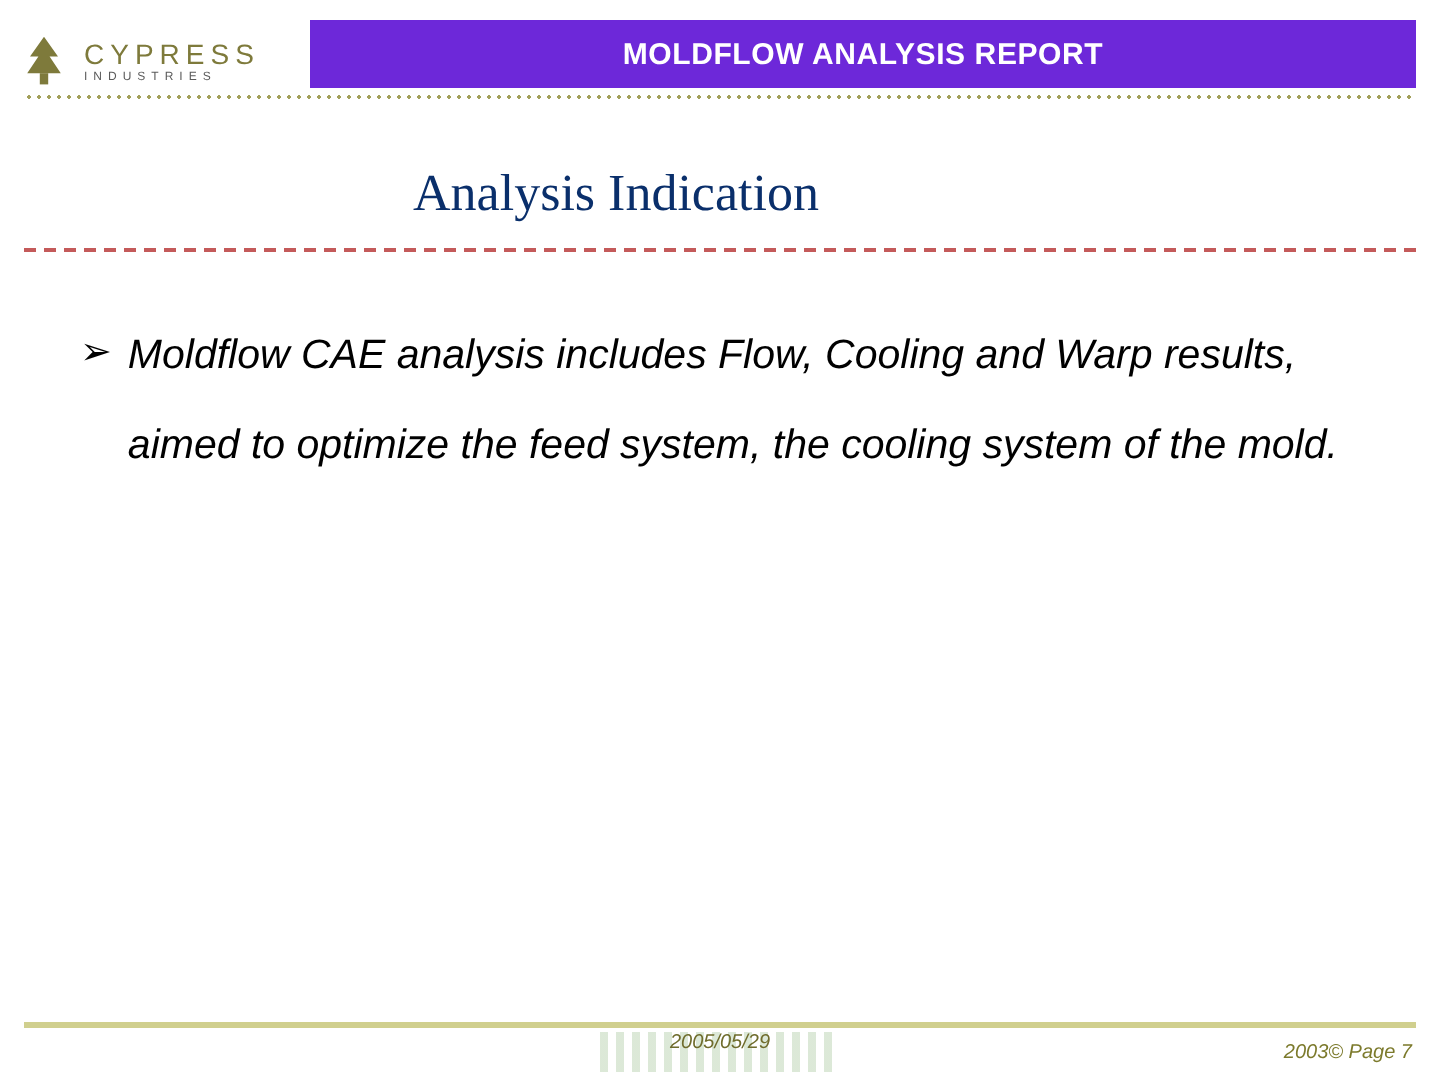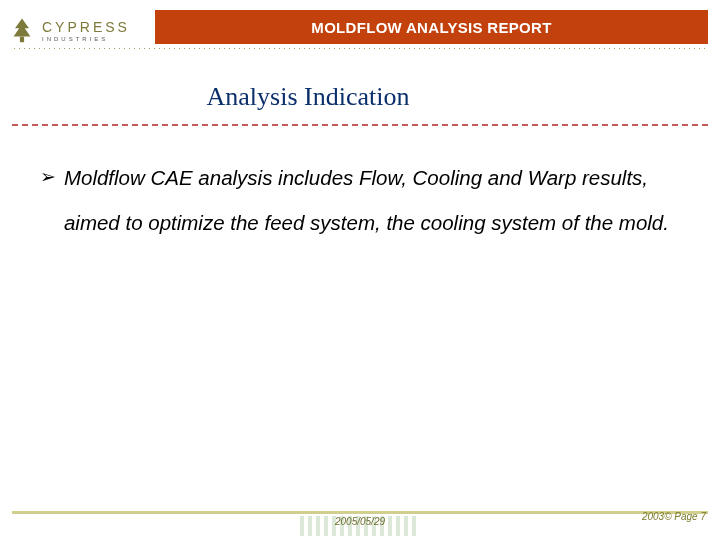--- a/index.html
+++ b/index.html
@@ -6,21 +6,21 @@
   html, body { width: 720px; height: 540px; font-family: Arial, "Helvetica Neue", sans-serif; background: #fff; overflow: hidden; }
   .slide { position: relative; width: 720px; height: 540px; }
 
   
   .logo { position: absolute; top: 17px; left: 8px; display: flex; align-items: center; gap: 6px; }
   .logo-mark { width: 28px; height: 28px; }
   .logo-text { display: flex; flex-direction: column; line-height: 1; }
   .logo-name { font-size: 14px; letter-spacing: 3px; color: #7e7a3b; font-weight: 500; }
   .logo-sub { font-size: 6px; letter-spacing: 3px; color: #5b5b5b; margin-top: 2px; }
 
-  .title-bar { position: absolute; top: 10px; left: 155px; width: 553px; height: 34px; background: #c2410c; display: flex; align-items: center; justify-content: center; }
+  .title-bar { position: absolute; top: 10px; left: 155px; width: 553px; height: 34px; background: #6d28d9; display: flex; align-items: center; justify-content: center; }
   .title-bar span { color: #fff; font-size: 15px; font-weight: 700; letter-spacing: 0.3px; }
 
   .dots-top { position: absolute; top: 47px; left: 12px; width: 696px; height: 3px;
     background-image: radial-gradient(circle, #a3a05a 1px, transparent 1px);
     background-size: 5px 3px; background-repeat: repeat-x; }
 
   
   .section-title { position: absolute; top: 82px; left: 0; width: 616px; text-align: center; color: #0a2f6b; font-size: 26px; font-family: "Times New Roman", serif; }
 
   .dash-line { position: absolute; top: 124px; left: 12px; width: 696px; height: 0; border-top: 2px dashed #c45a5a; }
@@ -32,21 +32,21 @@
   .bullet-text { flex: 1; }
 
   
   .footer-bar { position: absolute; bottom: 26px; left: 12px; width: 696px; height: 3px;
     background: linear-gradient(90deg, #d0cf8e 0%, #d0cf8e 100%); }
   .footer-left { position: absolute; bottom: 7px; left: 14px; font-size: 10px; font-style: italic; color: #6f6c2c; }
   .footer-mid-wrap { position: absolute; bottom: 4px; left: 300px; width: 120px; height: 20px; display:flex; justify-content:center; }
   .footer-mid-stripes { position:absolute; inset:0;
     background-image: repeating-linear-gradient(90deg, #b9d2b0 0 4px, transparent 4px 8px); opacity:0.5; }
   .footer-mid { position: relative; font-size: 10px; font-style: italic; color: #6f6c2c; }
-  .footer-right { position: absolute; bottom: 18px; right: 14px; font-size: 10px; font-style: italic; color: #7c7a2c; }
+  .footer-right { position: absolute; bottom: 8px; right: 14px; font-size: 10px; font-style: italic; color: #7c7a2c; }
 </style>
 </head>
 <body>
 
 <div class="slide">
 
   <div class="logo">
     <svg class="logo-mark" viewBox="0 0 40 40">
       <path d="M20 2 L30 16 L24 16 L32 28 L8 28 L16 16 L10 16 Z" fill="#7e7a3b"></path>
       <rect x="17" y="28" width="6" height="8" fill="#7e7a3b"></rect>

